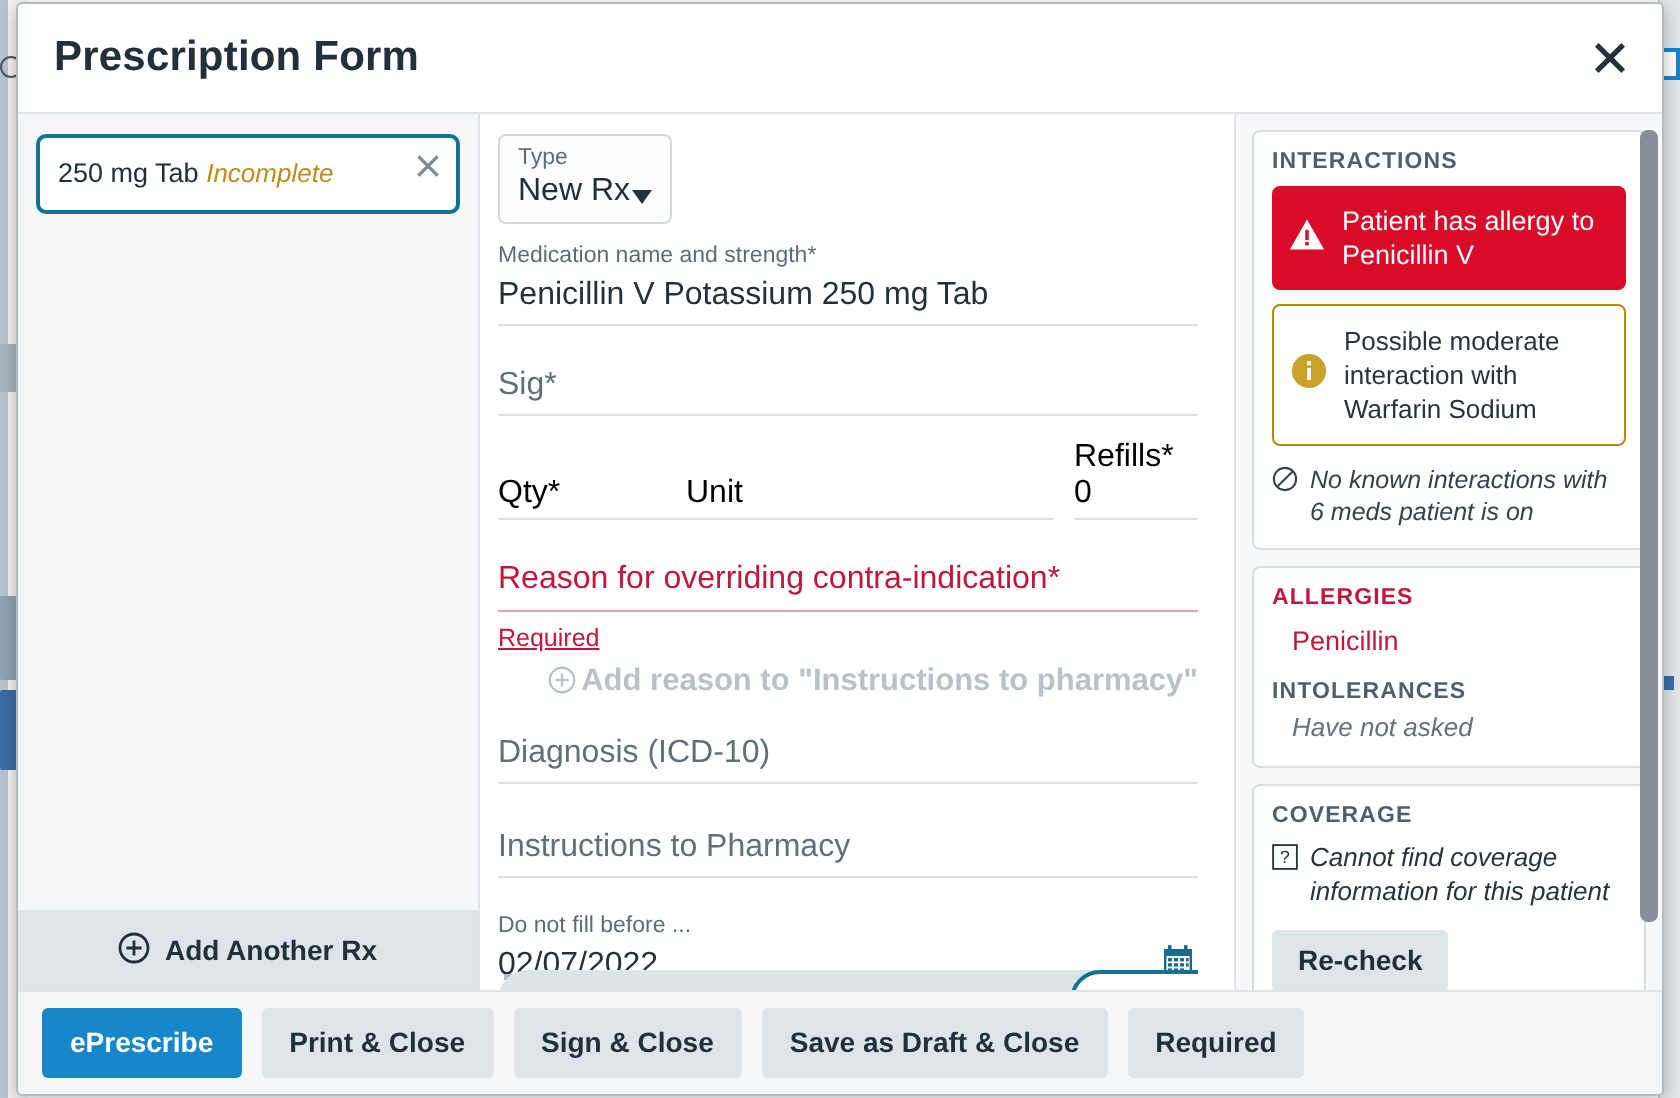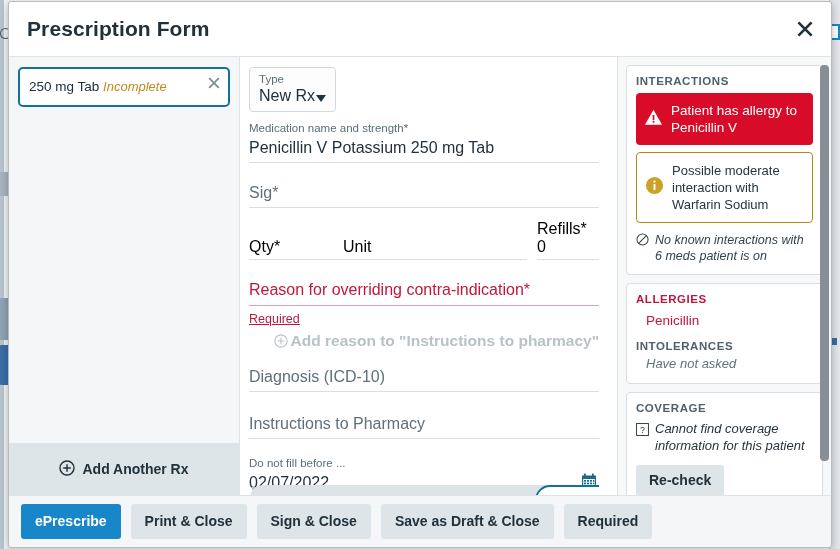--- a/index.html
+++ b/index.html
@@ -113,21 +113,21 @@
   .rx-line2 { font-size: 13.5px; color: #20303a; line-height: 18px; margin-top: 1px; }
   .rx-status { color: #c08a1e; font-style: italic; font-size: 13px; }
   .rx-remove {
     position: absolute; right: 6px; top: 6px;
     width: 16px; height: 16px; cursor: pointer;
     border: none; background: none; padding: 0;
   }
   #add-another-rx {
     flex: 0 0 auto;
     margin: 0;
-    height: 52px;
+    height: 40px;
     background: #dee5e8;
     border: none;
     display: flex; align-items: center; justify-content: center; gap: 7px;
     font-size: 14px; font-weight: bold; color: #21313b;
     cursor: pointer;
     font-family: "Liberation Sans", sans-serif;
   }
 
   
   #form-col {

